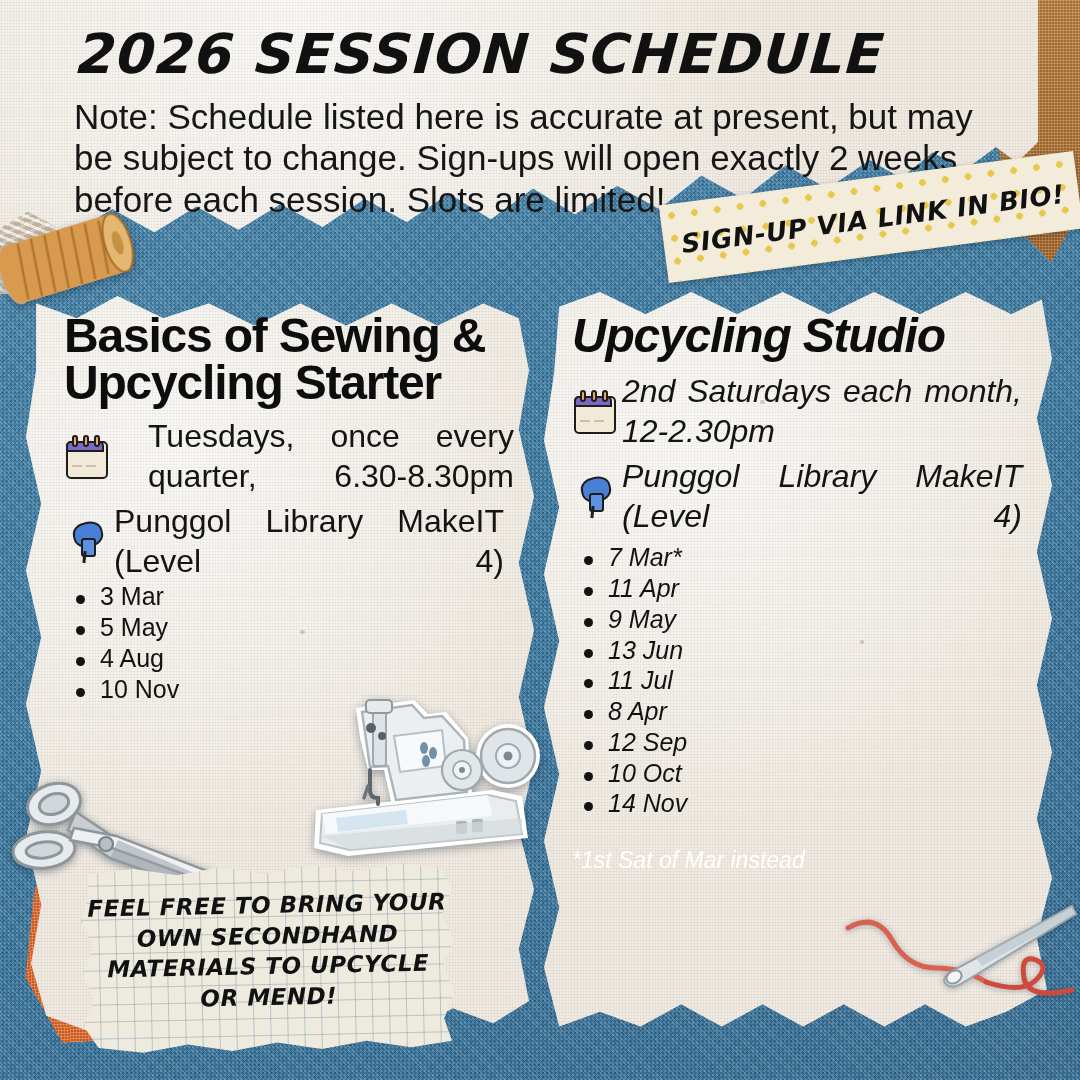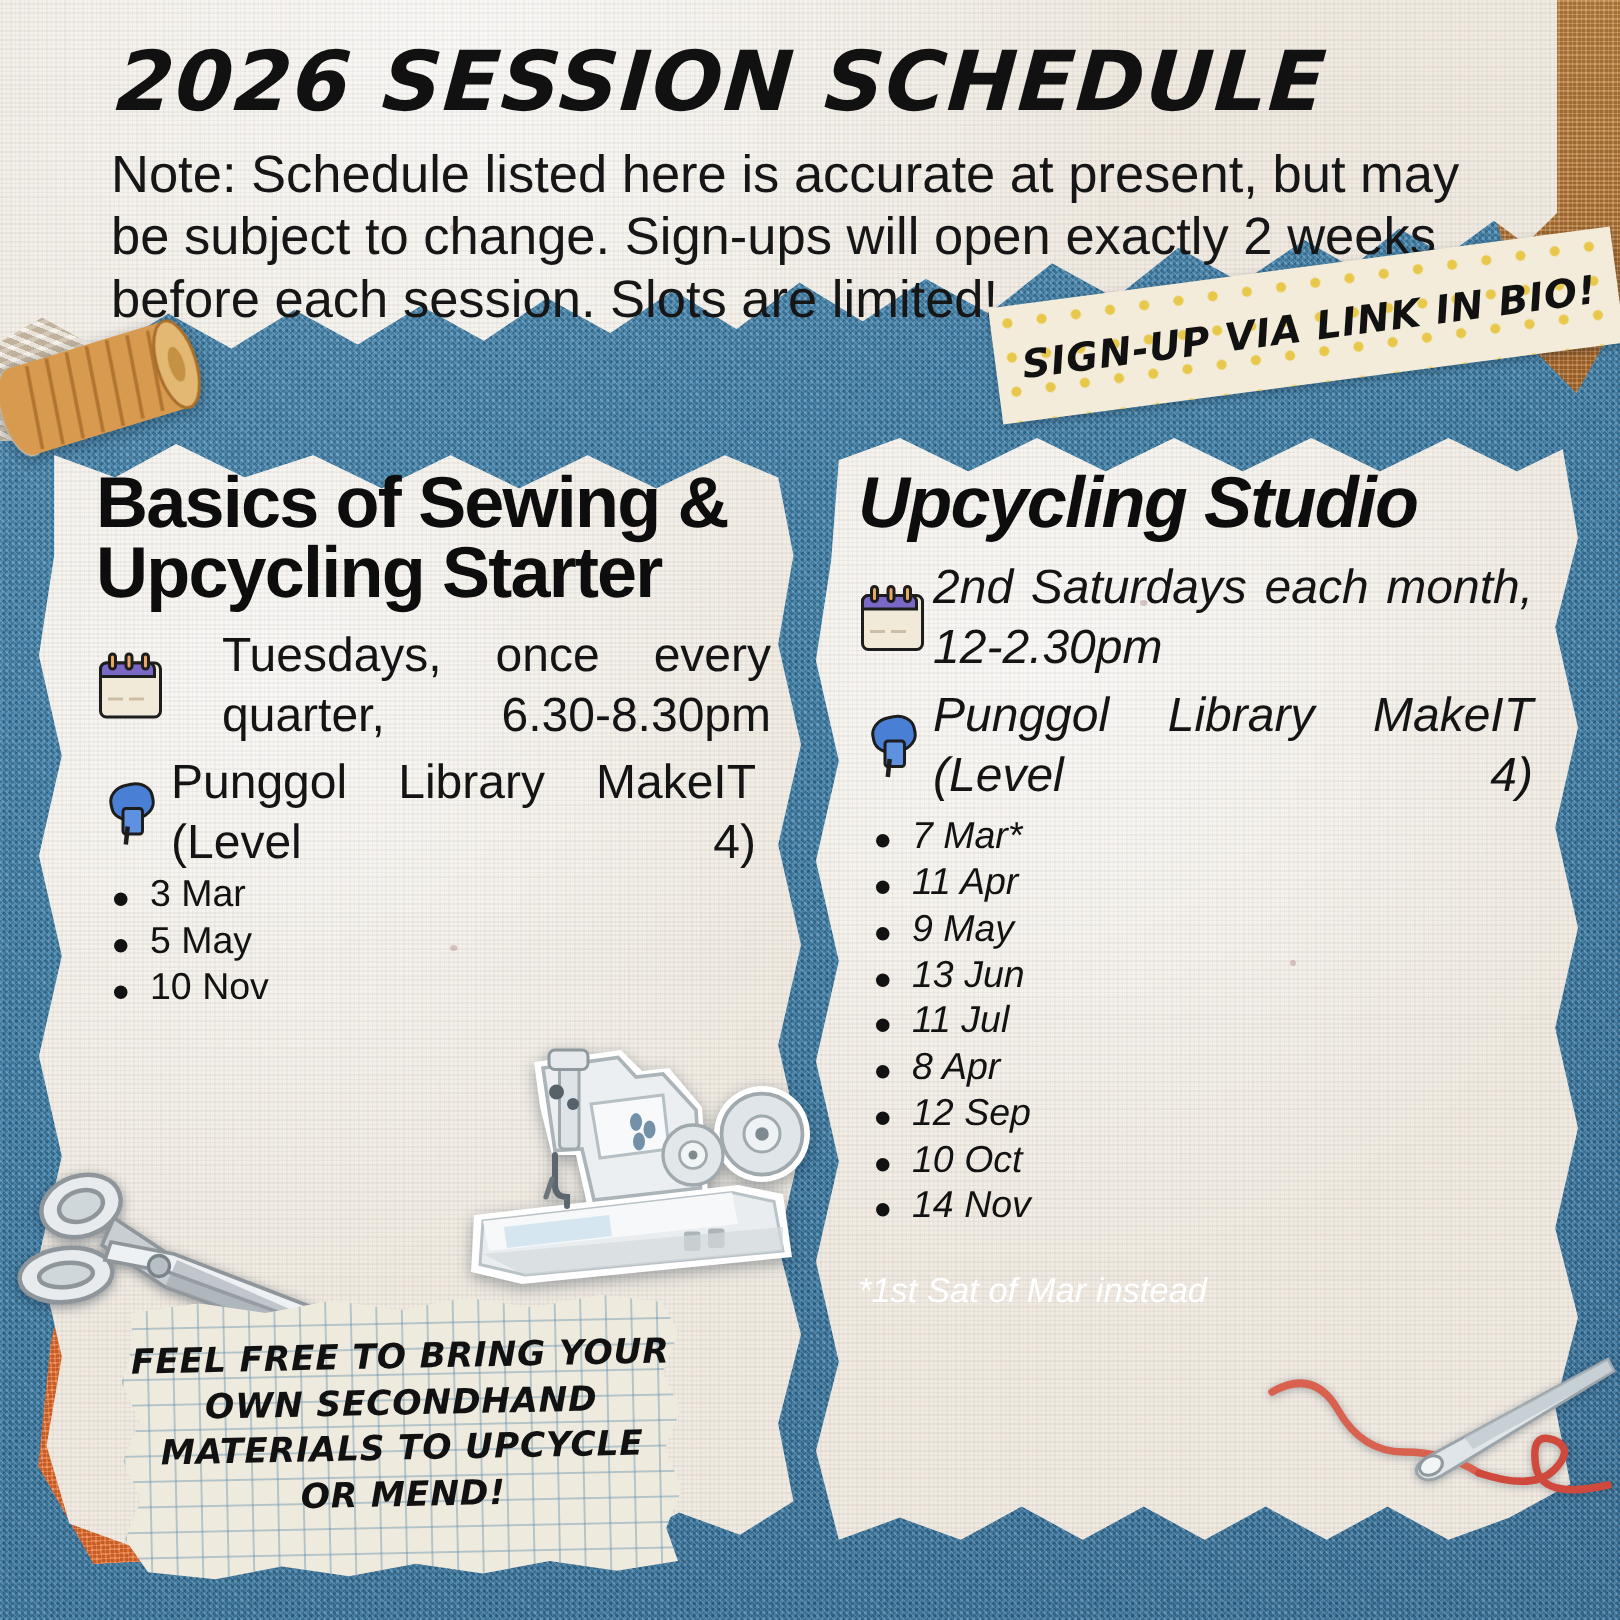--- a/index.html
+++ b/index.html
@@ -274,20 +274,21 @@
         <div class="head"></div>
           <div class="stem"></div>
           <div class="tip"></div>
       </div>
       <div class="metaText" style="width:390px;">Punggol Library MakeIT (Level 4)</div>
     </div>
 
     <ul class="dateList" id="leftDates" style="">
         <li>3 Mar</li>
         <li>5 May</li>
+        <li>4 Aug</li>
         <li>10 Nov</li>
       </ul>
   </div>
 
   <div class="paper" id="cardRight"></div>
   <div class="speck" style="left:760px;top:400px;width:5px;height:4px;"></div>
   <div class="speck" style="left:860px;top:640px;width:4px;height:4px;"></div>
 
   <div class="cardBody" style="left:572px;top:312px;width:460px;font-style:italic;">
     <div class="hTitle">

